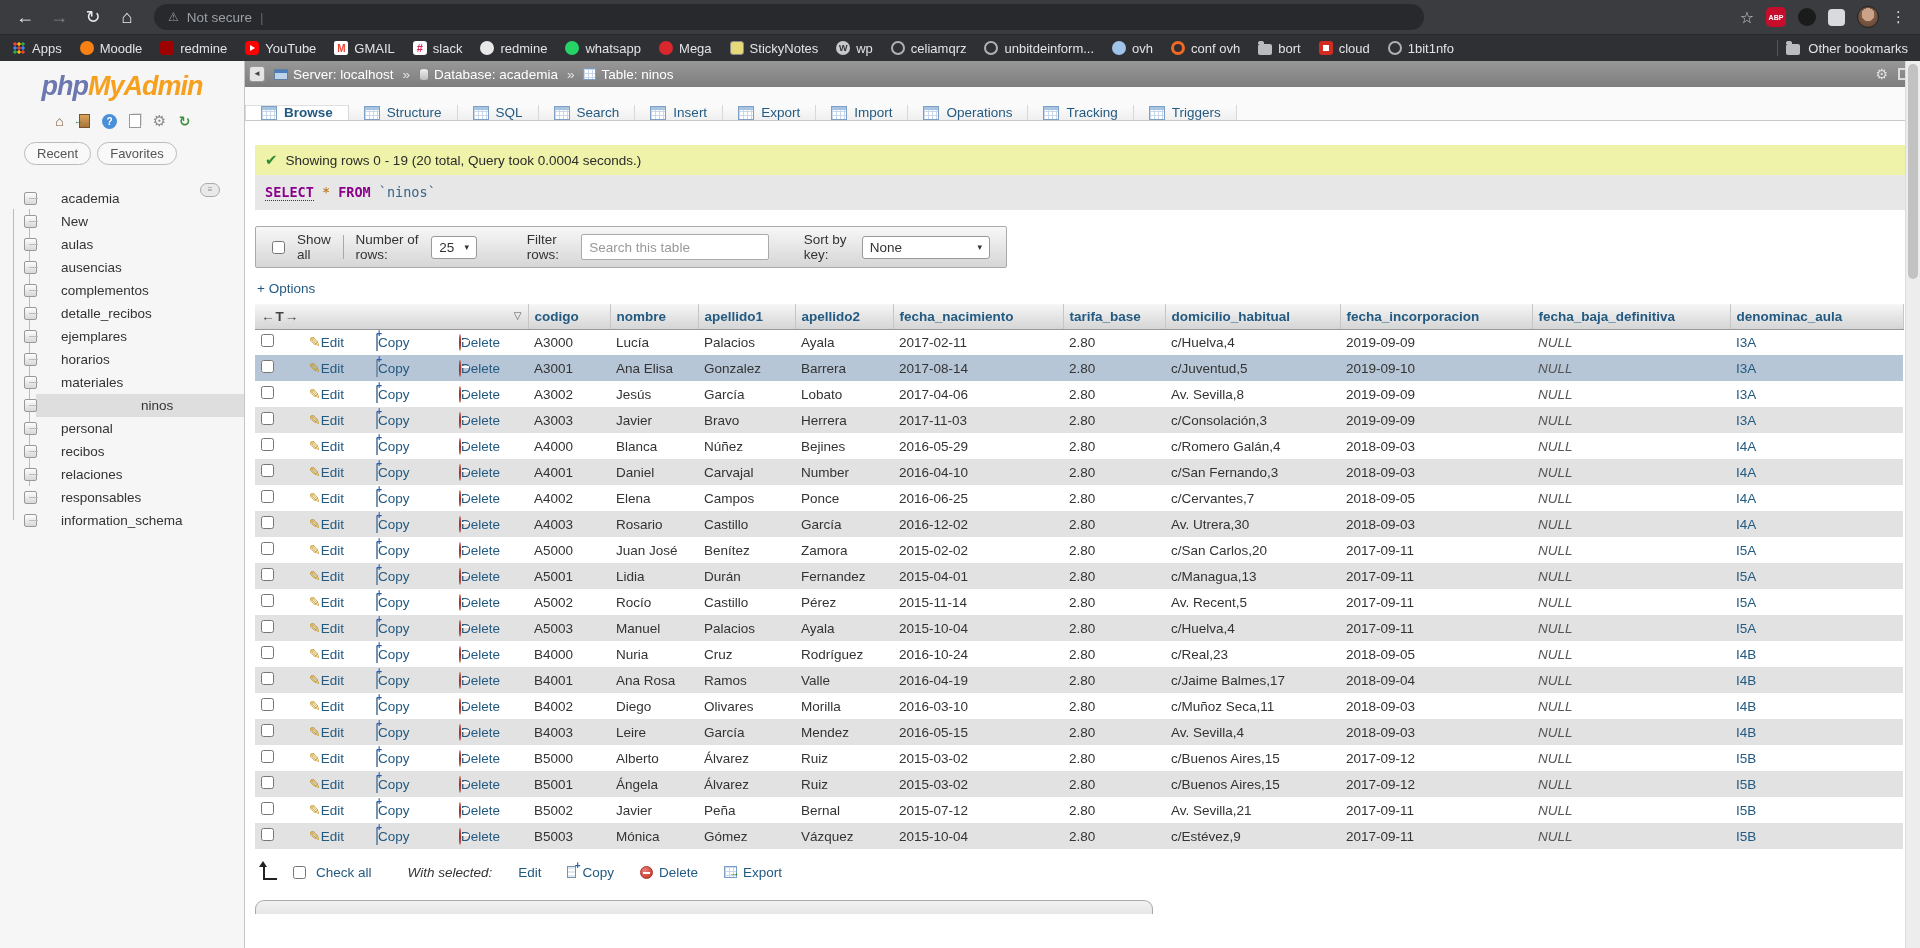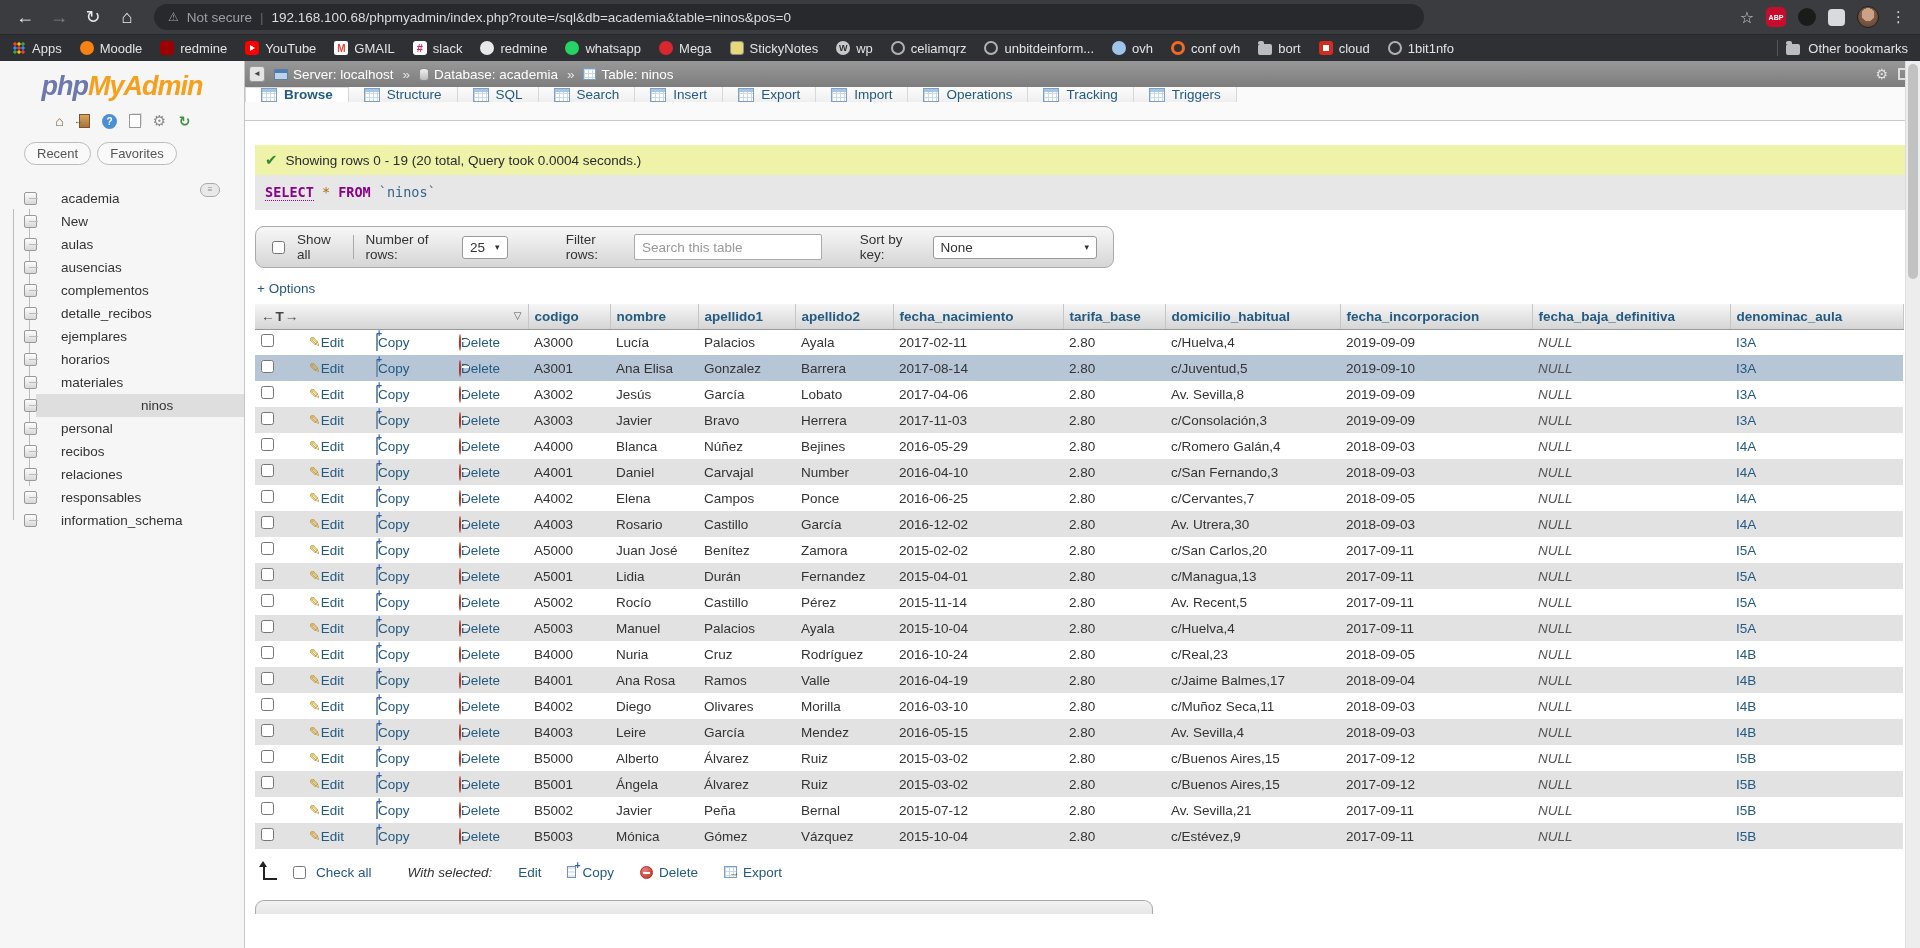--- a/index.html
+++ b/index.html
@@ -106,21 +106,21 @@
   .crumb { display:flex; align-items:center; gap:5px; }
   .crumbsep { color:#e5e5e5; }
   .bc-server { width:14px; height:11px; background:#bcd3ea; border:1px solid #5f7f9f; box-shadow:inset 0 3px 0 #4a7dbb; }
   .bc-db { width:10px; height:13px; background:linear-gradient(#efefef,#bdbdbd); border:1px solid #8a8a8a; border-radius:5px/3px; }
   .bc-table { width:13px; height:12px; background:#fff; border:1px solid #7d9ec7;
     background-image:linear-gradient(to right,#c8d8ea 1px,transparent 1px),linear-gradient(to bottom,#c8d8ea 1px,transparent 1px); background-size:4px 4px; }
   .crumb-right { margin-left:auto; display:flex; gap:10px; align-items:center; color:#e0e0e0; }
   .cr-gear { font-size:14px; }
   .cr-expand { width:12px; height:12px; border:2px solid #dcdcdc; }
 
-  .tabsbar { height:34px; background:#fafafa; border-bottom:1px solid #c9c9c9; display:flex; align-items:flex-start; }
+  .tabsbar { height:34px; background:#fafafa; border-bottom:1px solid #c9c9c9; display:flex; align-items:flex-end; }
   .tab { display:flex; align-items:center; gap:7px; padding:0 15px; font-size:13.5px; color:#235a81;
     border-right:1px solid #d8d8d8; background:linear-gradient(#fcfcfc,#efefef); }
   .tab:first-child { border-left:1px solid #d8d8d8; }
   .tab.active { background:#fff; box-shadow:inset 0 -2px 0 #fff, inset 0 1px 0 #e0e0e0; font-weight:bold; }
   .ticon { width:16px; height:14px; position:relative; flex:0 0 16px; }
   .ic-grid { background:#fff; border:1px solid #7d9ec7;
     background-image:linear-gradient(to right,#c8d8ea 1px,transparent 1px),linear-gradient(to bottom,#c8d8ea 1px,transparent 1px);
     background-size:4px 4px; box-shadow:inset 0 3px 0 #a7c4e0; }
 
   .content { flex:1; overflow:hidden; padding:0 14px 0 10px; }
@@ -128,21 +128,21 @@
     display:flex; align-items:center; gap:8px; }
   .okcheck { color:#2f8a2f; font-weight:bold; font-size:15px; font-family:"DejaVu Sans",sans-serif; }
   .sqlbar { background:#e7e7e7; padding:9px 10px 10px; font-family:"DejaVu Sans Mono","Liberation Mono",monospace; font-size:13.5px; }
   .kw { color:#8b008b; font-weight:bold; }
   .kw.dotted { border-bottom:1px dotted #8b008b; }
   .star-tok { color:#b36b00; }
   .tbl-tok { color:#36648b; }
   .profbar { background:#d6dee6; padding:8px 10px; font-size:13.5px; color:#333; display:flex; align-items:center; gap:6px; }
   .plink { color:#333; }
   a.link { color:#235a81; text-decoration:none; }
-  .controls { margin-top:16px; width:859px; height:42px; border:1px solid #aaa; border-radius:9px;
+  .controls { margin-top:16px; width:752px; height:42px; border:1px solid #aaa; border-radius:2px;
     background:linear-gradient(#f7f7f7,#d6d6d6); display:flex; align-items:center; gap:12px; padding:0 16px; font-size:13.5px; color:#333; }
   .vsep { width:1px; height:24px; background:#aaa; }
   .selectbox { background:#fff; border:1px solid #999; border-radius:3px; padding:3px 7px; display:flex; align-items:center; gap:10px; }
   .selarrow { font-size:9px; color:#333; }
   .txtinput { width:188px; height:26px; border:1px solid #aaa; border-radius:2px; padding:0 7px; font-size:13.5px; color:#333; background:#fff; }
   .txtinput::placeholder { color:#999; }
   .sel-wide { width:190px; justify-content:space-between; }
   .optionslink { display:inline-block; margin:13px 0 8px 2px; font-size:13.5px; }
 
   table.data { border-collapse:collapse; table-layout:fixed; width:1648px; font-size:13.5px; color:#333; }
@@ -185,21 +185,20 @@
 
   <div class="toolbar">
     <span class="navbtn">←</span>
     <span class="navbtn dim">→</span>
     <span class="navbtn">↻</span>
     <span class="navbtn">⌂</span>
     <div class="omnibox">
       <span class="warn">⚠</span>
       <span class="notsecure">Not secure</span>
       <span class="omnisep">|</span>
-      <span class="url">192.168.100.68/phpmyadmin/index.php?route=/sql&amp;db=academia&amp;table=ninos&amp;pos=0</span>
     </div>
     <div class="chrome-right">
       <span class="star">☆</span>
       <span class="abp">ABP</span>
       <span class="gnome"></span>
       <span class="puzzle"></span>
       <span class="avatar"></span>
       <span class="kebab">⋮</span>
     </div>
   </div>

